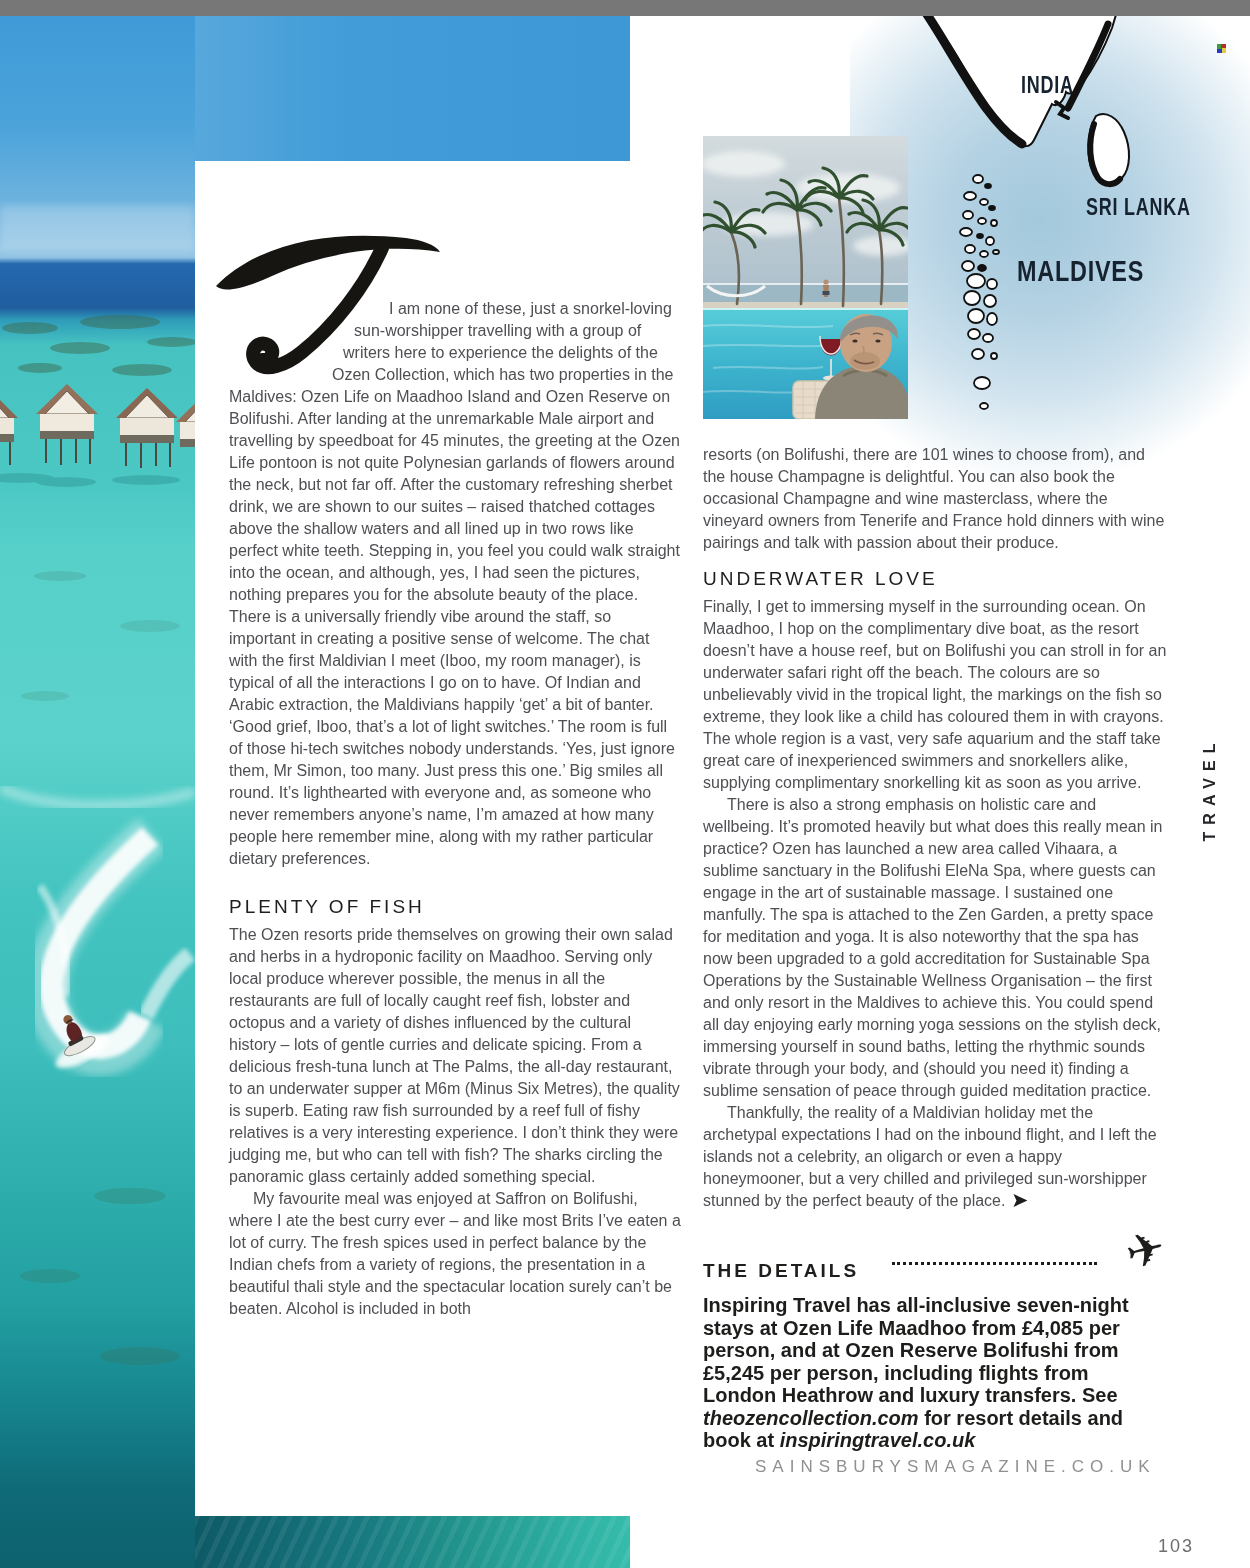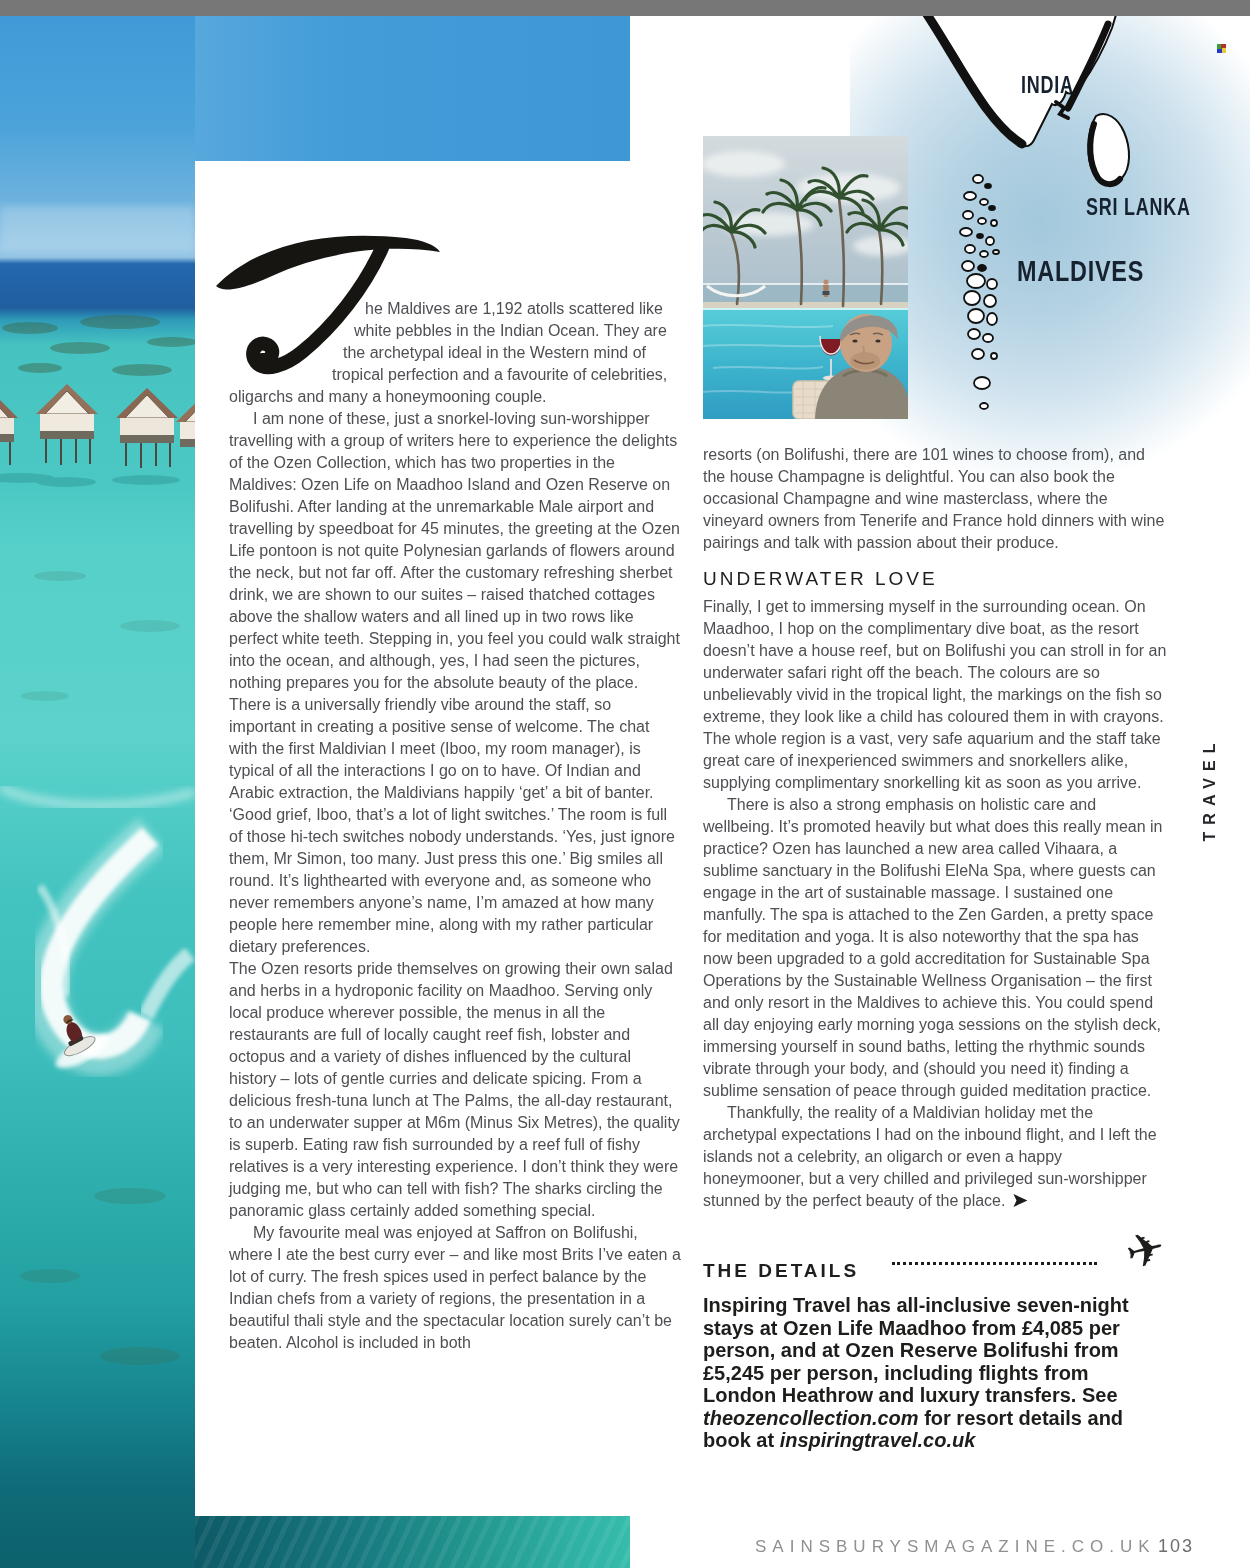--- a/index.html
+++ b/index.html
@@ -89,21 +89,21 @@
   .end-arrow{
     display:inline-block; width:14px; height:13px; background:#1d1d1b; margin-left:8px; vertical-align:-1px;
     clip-path:polygon(0 0, 100% 50%, 0 100%, 22% 50%);
   }
 
   
   .travel-tab{
     position:absolute; left:1130px; top:764px; width:160px; text-align:center; z-index:2;
     transform:rotate(-90deg); font-size:16px; font-weight:700; letter-spacing:7px; color:#26262a;
   }
-  .footer-site{ position:absolute; left:755px; top:1521px; z-index:2; font-size:17px; letter-spacing:6px; color:#8f9091; }
+  .footer-site{ position:absolute; left:755px; top:1441px; z-index:2; font-size:17px; letter-spacing:6px; color:#8f9091; }
   .footer-page{ position:absolute; left:1158px; top:1520px; z-index:2; font-size:18px; letter-spacing:2px; color:#6d6e70; }
 </style>
 </head>
 <body>
 
 <div class="page">
 
   <div class="photo-left">
     <svg width="195" height="1568" viewBox="0 0 195 1568">
       <defs>
@@ -354,25 +354,25 @@
   </div>
 
   <span class="dropcap-hidden">T</span>
   <svg class="dropcap-svg" width="235" height="162" viewBox="0 0 235 162">
     <path d="M6,62 C50,18 120,6 196,14 C212,16 226,21 230,28 C172,19 110,30 62,52 C38,63 14,70 6,62 Z" fill="#171512"></path>
     <path d="M172,24 C154,64 124,102 92,128 C76,141 55,149 46,138 C38,128 48,115 58,121 C66,126 62,137 52,136" fill="none" stroke="#171512" stroke-width="14" stroke-linecap="round"></path>
   </svg>
 
   <div class="col col-left">
     <div class="dropcap-spacer"></div>
-    <p>he Maldives are 1,192 atolls scattered like white pebbles in the Indian Ocean. They are the archetypal ideal in the Western mind of tropical perfection and a favourite of celebrities, oligarchs and many a honeymooning couple.</p>
     <p class="indent">I am none of these, just a snorkel-loving sun-worshipper travelling with a group of writers here to experience the delights of the Ozen Collection, which has two properties in the Maldives: Ozen Life on Maadhoo Island and Ozen Reserve on Bolifushi. After landing at the unremarkable Male airport and travelling by speedboat for 45 minutes, the greeting at the Ozen Life pontoon is not quite Polynesian garlands of flowers around the neck, but not far off. After the customary refreshing sherbet drink, we are shown to our suites – raised thatched cottages above the shallow waters and all lined up in two rows like perfect white teeth. Stepping in, you feel you could walk straight into the ocean, and although, yes, I had seen the pictures, nothing prepares you for the absolute beauty of the place.</p>
 
     <p>There is a universally friendly vibe around the staff, so important in creating a positive sense of welcome. The chat with the first Maldivian I meet (Iboo, my room manager), is typical of all the interactions I go on to have. Of Indian and Arabic extraction, the Maldivians happily ‘get’ a bit of banter. ‘Good grief, Iboo, that’s a lot of light switches.’ The room is full of those hi-tech switches nobody understands. ‘Yes, just ignore them, Mr Simon, too many. Just press this one.’ Big smiles all round. It’s lighthearted with everyone and, as someone who never remembers anyone’s name, I’m amazed at how many people here remember mine, along with my rather particular dietary preferences.</p>
 
+    <h2 class="sec">PLENTY OF FISH</h2>
     <p>The Ozen resorts pride themselves on growing their own salad and herbs in a hydroponic facility on Maadhoo. Serving only local produce wherever possible, the menus in all the restaurants are full of locally caught reef fish, lobster and octopus and a variety of dishes influenced by the cultural history – lots of gentle curries and delicate spicing. From a delicious fresh-tuna lunch at The Palms, the all-day restaurant, to an underwater supper at M6m (Minus Six Metres), the quality is superb. Eating raw fish surrounded by a reef full of fishy relatives is a very interesting experience. I don’t think they were judging me, but who can tell with fish? The sharks circling the panoramic glass certainly added something special.</p>
     <p class="indent">My favourite meal was enjoyed at Saffron on Bolifushi, where I ate the best curry ever – and like most Brits I’ve eaten a lot of curry. The fresh spices used in perfect balance by the Indian chefs from a variety of regions, the presentation in a beautiful thali style and the spectacular location surely can’t be beaten. Alcohol is included in both</p>
   </div>
 
   <div class="col col-right">
     <p>resorts (on Bolifushi, there are 101 wines to choose from), and the house Champagne is delightful. You can also book the occasional Champagne and wine masterclass, where the vineyard owners from Tenerife and France hold dinners with wine pairings and talk with passion about their produce.</p>
 
     <h2 class="sec" style="margin-top:14px;">UNDERWATER LOVE</h2>
     <p>Finally, I get to immersing myself in the surrounding ocean. On Maadhoo, I hop on the complimentary dive boat, as the resort doesn’t have a house reef, but on Bolifushi you can stroll in for an underwater safari right off the beach. The colours are so unbelievably vivid in the tropical light, the markings on the fish so extreme, they look like a child has coloured them in with crayons. The whole region is a vast, very safe aquarium and the staff take great care of inexperienced swimmers and snorkellers alike, supplying complimentary snorkelling kit as soon as you arrive.</p>
     <p class="indent">There is also a strong emphasis on holistic care and wellbeing. It’s promoted heavily but what does this really mean in practice? Ozen has launched a new area called Vihaara, a sublime sanctuary in the Bolifushi EleNa Spa, where guests can engage in the art of sustainable massage. I sustained one manfully. The spa is attached to the Zen Garden, a pretty space for meditation and yoga. It is also noteworthy that the spa has now been upgraded to a gold accreditation for Sustainable Spa Operations by the Sustainable Wellness Organisation – the first and only resort in the Maldives to achieve this. You could spend all day enjoying early morning yoga sessions on the stylish deck, immersing yourself in sound baths, letting the rhythmic sounds vibrate through your body, and (should you need it) finding a sublime sensation of peace through guided meditation practice.</p>

